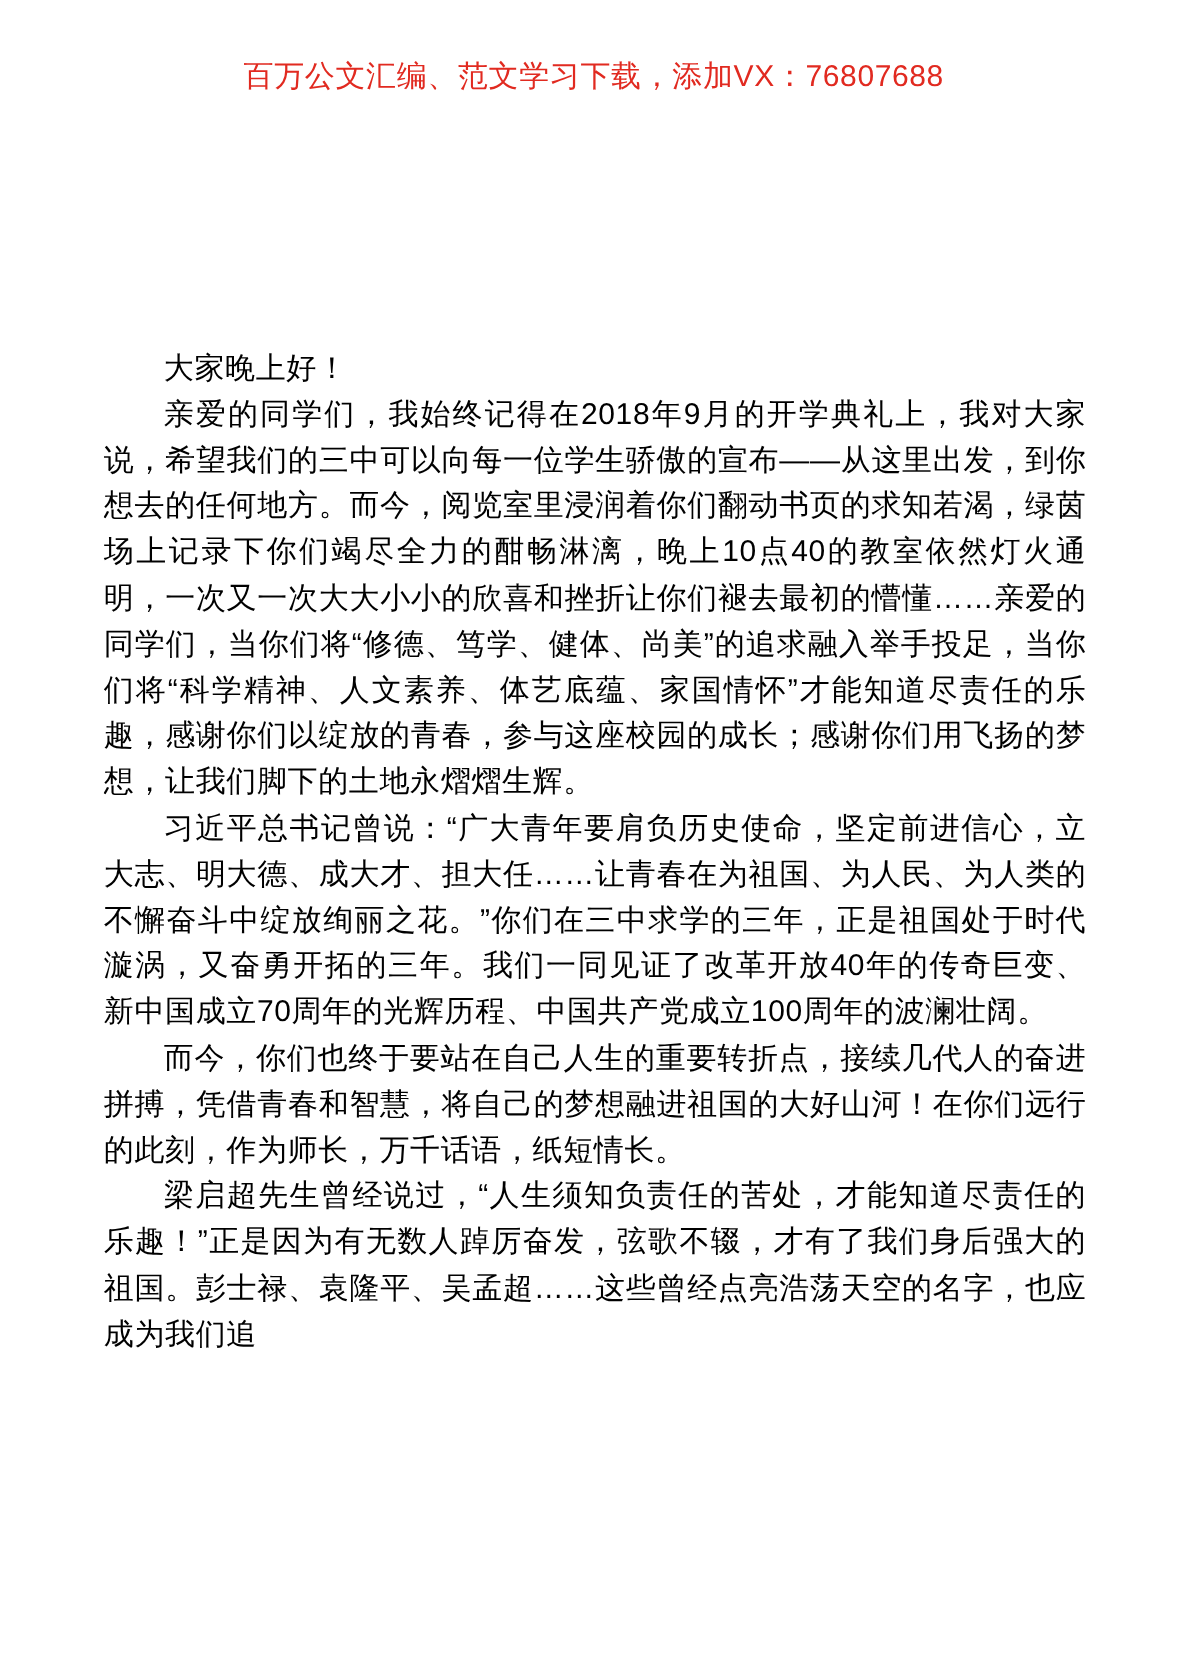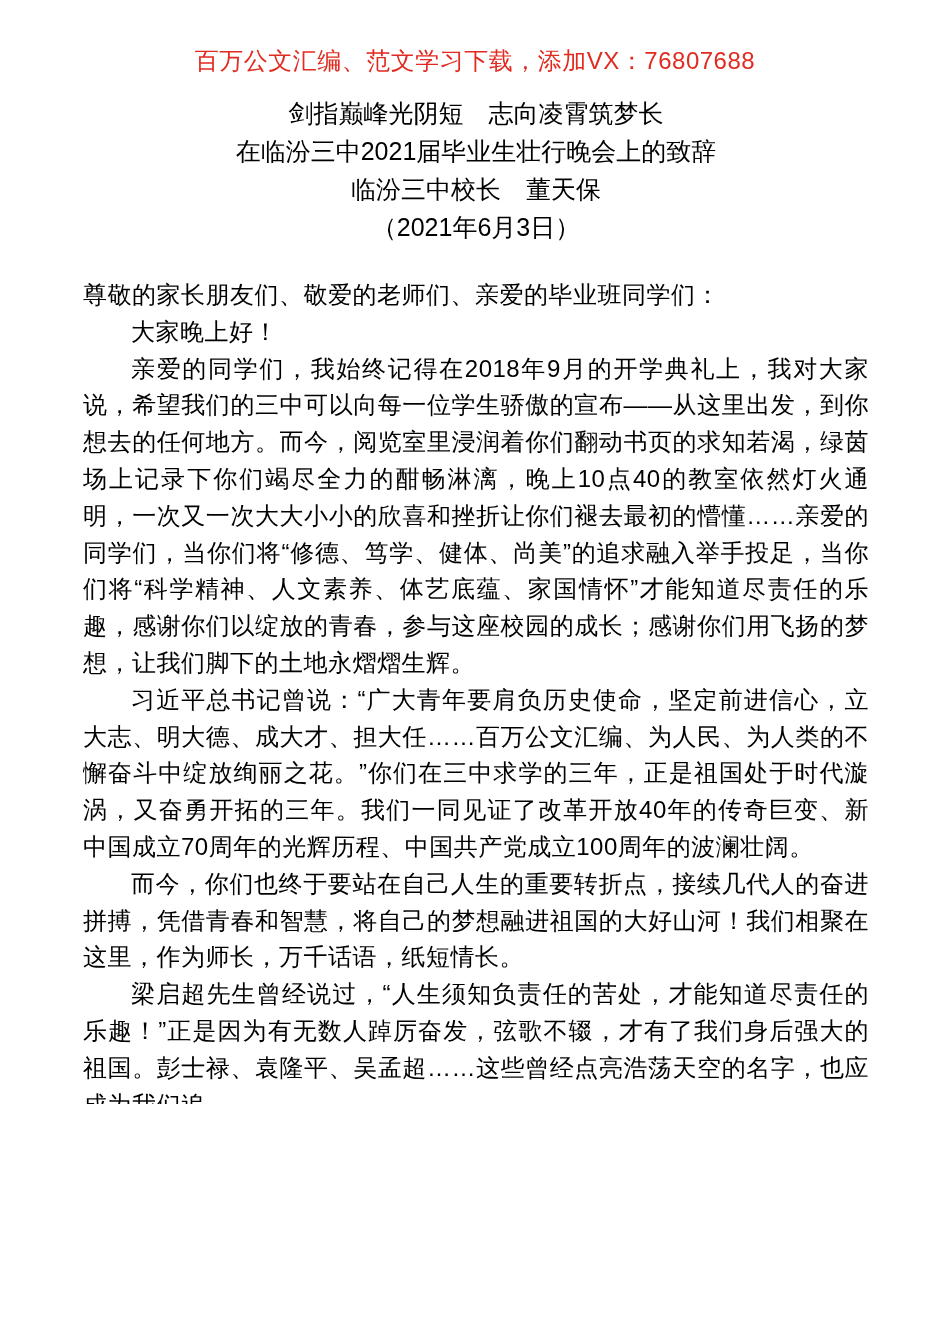--- a/index.html
+++ b/index.html
@@ -61,33 +61,26 @@
   .footer .dash { color: #555555; }
   .footer .num { color: #111111; }
 </style>
 </head>
 <body>
 
 <div class="page" style="background: rgb(255, 255, 255);">
 
   <div class="notice" style="color: rgb(225, 42, 32);">百万公文汇编、范文学习下载，添加VX：76807688</div>
 
-  <div class="title-block">
-    <div class="title-line">剑指巅峰光阴短　志向凌霄筑梦长</div>
-    <div class="title-line">在临汾三中2021届毕业生壮行晚会上的致辞</div>
-    <div class="title-line">临汾三中校长　董天保</div>
-    <div class="title-line">（2021年6月3日）</div>
-  </div>
 
   <div class="doc-body" style="color: rgb(0, 0, 0);">
-      <p class="para">尊敬的家长朋友们、敬爱的老师们、亲爱的毕业班同学们：</p>
       <p class="para indent">大家晚上好！</p>
       <p class="para indent">亲爱的同学们，我始终记得在2018年9月的开学典礼上，我对大家说，希望我们的三中可以向每一位学生骄傲的宣布——从这里出发，到你想去的任何地方。而今，阅览室里浸润着你们翻动书页的求知若渴，绿茵场上记录下你们竭尽全力的酣畅淋漓，晚上10点40的教室依然灯火通明，一次又一次大大小小的欣喜和挫折让你们褪去最初的懵懂……亲爱的同学们，当你们将“修德、笃学、健体、尚美”的追求融入举手投足，当你们将“科学精神、人文素养、体艺底蕴、家国情怀”才能知道尽责任的乐趣，感谢你们以绽放的青春，参与这座校园的成长；感谢你们用飞扬的梦想，让我们脚下的土地永熠熠生辉。</p>
-      <p class="para indent">习近平总书记曾说：“广大青年要肩负历史使命，坚定前进信心，立大志、明大德、成大才、担大任……百万公文汇编、为人民、为人类的不懈奋斗中绽放绚丽之花。”你们在三中求学的三年，正是祖国处于时代漩涡，又奋勇开拓的三年。我们一同见证了改革开放40年的传奇巨变、新中国成立70周年的光辉历程、中国共产党成立100周年的波澜壮阔。</p>
-      <p class="para indent">而今，你们也终于要站在自己人生的重要转折点，接续几代人的奋进拼搏，凭借青春和智慧，将自己的梦想融进祖国的大好山河！我们相聚在这里，作为师长，万千话语，纸短情长。</p>
+      <p class="para indent">习近平总书记曾说：“广大青年要肩负历史使命，坚定前进信心，立大志、明大德、成大才、担大任……让青春在为祖国、为人民、为人类的不懈奋斗中绽放绚丽之花。”你们在三中求学的三年，正是祖国处于时代漩涡，又奋勇开拓的三年。我们一同见证了改革开放40年的传奇巨变、新中国成立70周年的光辉历程、中国共产党成立100周年的波澜壮阔。</p>
+      <p class="para indent">而今，你们也终于要站在自己人生的重要转折点，接续几代人的奋进拼搏，凭借青春和智慧，将自己的梦想融进祖国的大好山河！在你们远行的此刻，作为师长，万千话语，纸短情长。</p>
       <p class="para indent">梁启超先生曾经说过，“人生须知负责任的苦处，才能知道尽责任的乐趣！”正是因为有无数人踔厉奋发，弦歌不辍，才有了我们身后强大的祖国。彭士禄、袁隆平、吴孟超……这些曾经点亮浩荡天空的名字，也应成为我们追</p>
     </div>
 
   <div class="footer">
     <span class="dash">—</span>
     <span class="num">1</span>
     <span class="dash">—</span>
   </div>
 
 </div>

